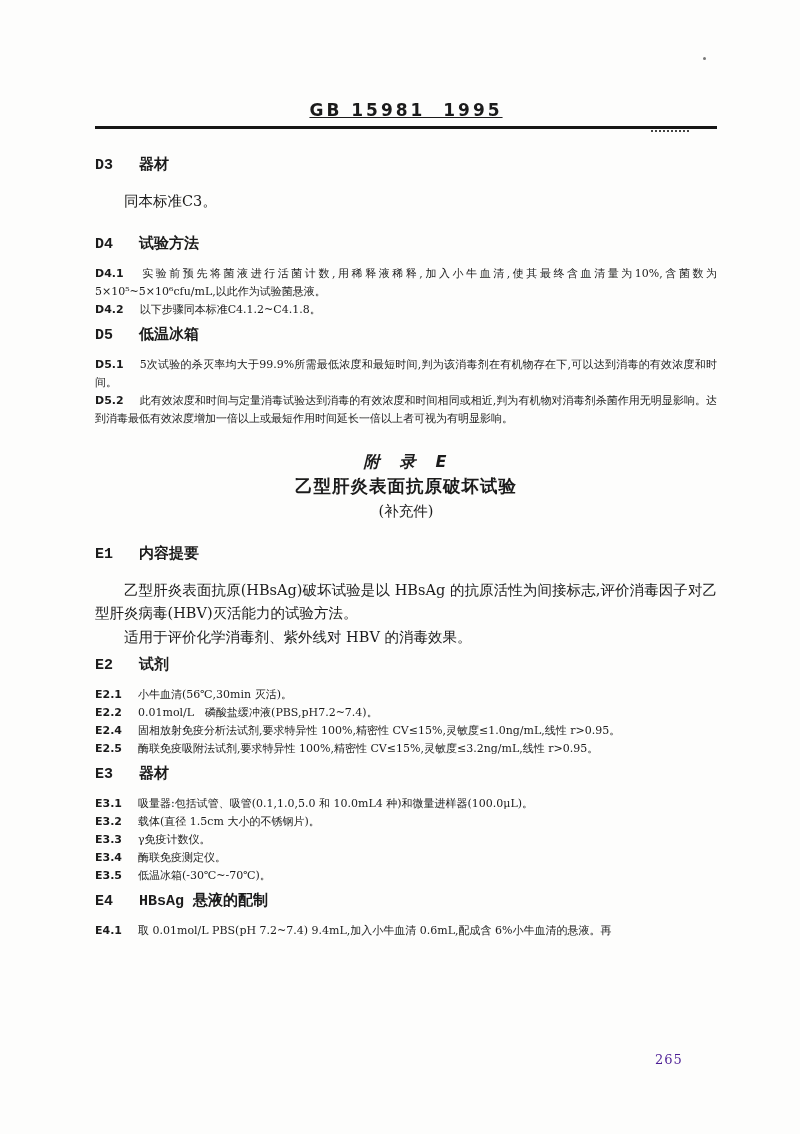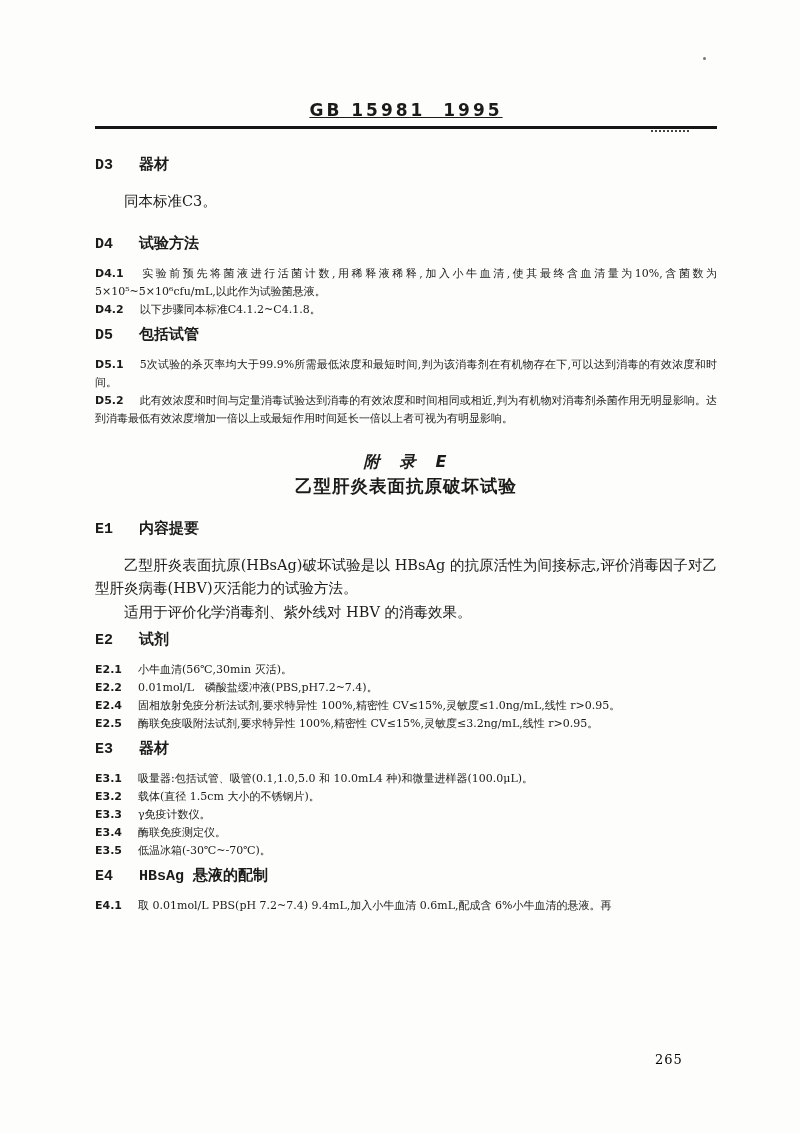--- a/index.html
+++ b/index.html
@@ -48,21 +48,21 @@
     font-family:"DejaVu Sans","Liberation Sans",sans-serif;
     font-weight:bold;font-size:16px;line-height:25px;letter-spacing:2px;font-style:italic;
   }
   .app-title{
     font-family:"DejaVu Sans","Liberation Sans",sans-serif;
     font-weight:bold;font-size:17.5px;line-height:25px;letter-spacing:1px;
   }
   .app-sub{font-size:14.5px;line-height:25px;}
   .page-number{
     position:absolute;left:655px;top:1052px;
-    font-size:13px;color:#000000;letter-spacing:1px;
+    font-size:13px;color:#4c1d95;letter-spacing:1px;
     font-family:"DejaVu Serif","Liberation Serif",serif;
   }
 </style>
 </head>
 <body>
 
 <div class="page">
   <div class="speck"></div>
 
   <div class="content">
@@ -79,32 +79,33 @@
       <span class="snum">D4</span><span>试验方法</span>
     </div>
     <p class="item mt-d">
       <span class="inum">D4.1</span><span>实验前预先将菌液进行活菌计数,用稀释液稀释,加入小牛血清,使其最终含血清量为10%,含菌数为5×10⁵~5×10⁶cfu/mL,以此作为试验菌悬液。</span>
     </p>
     <p class="item">
       <span class="inum">D4.2</span><span>以下步骤同本标准C4.1.2~C4.1.8。</span>
     </p>
 
     <div class="sec-head mt-e">
-      <span class="snum">D5</span><span>包括试管</span>
+      <span class="snum">D5</span><span>低温冰箱</span>
     </div>
     <p class="item mt-d">
       <span class="inum">D5.1</span><span>5次试验的杀灭率均大于99.9%所需最低浓度和最短时间,判为该消毒剂在有机物存在下,可以达到消毒的有效浓度和时间。</span>
     </p>
     <p class="item">
       <span class="inum">D5.2</span><span>此有效浓度和时间与定量消毒试验达到消毒的有效浓度和时间相同或相近,判为有机物对消毒剂杀菌作用无明显影响。达到消毒最低有效浓度增加一倍以上或最短作用时间延长一倍以上者可视为有明显影响。</span>
     </p>
 
     <div class="appendix">
       <div class="app-label">附　录　E</div>
       <div class="app-title">乙型肝炎表面抗原破坏试验</div>
+      <div class="app-sub">(补充件)</div>
     </div>
 
     <div class="sec-head mt-c">
       <span class="snum">E1</span><span>内容提要</span>
     </div>
     <p class="indent mt-b">乙型肝炎表面抗原(HBsAg)破坏试验是以 HBsAg 的抗原活性为间接标志,评价消毒因子对乙型肝炎病毒(HBV)灭活能力的试验方法。</p>
     <p class="indent">适用于评价化学消毒剂、紫外线对 HBV 的消毒效果。</p>
 
     <div class="sec-head mt-e">
       <span class="snum">E2</span><span>试剂</span>

